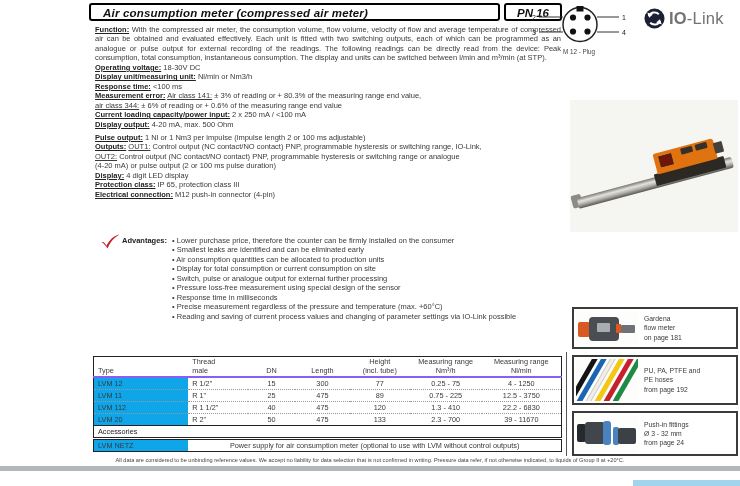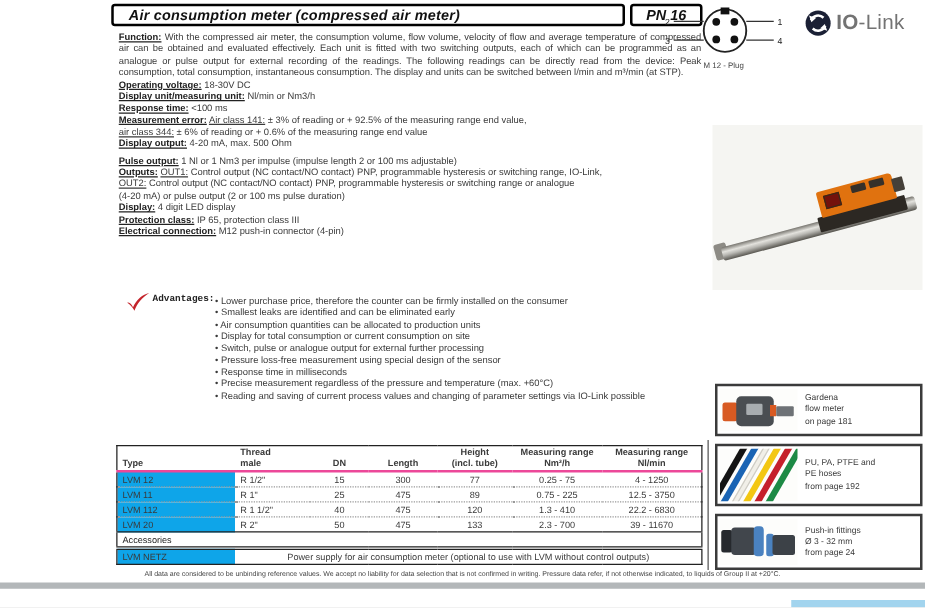--- a/index.html
+++ b/index.html
@@ -29,41 +29,41 @@
   
   .body-text { position:absolute; left:95px; top:25px; width:466px; font-size:7.5px; line-height:9.45px; color:#3a3a3a; }
   .body-text b { color:#222;text-decoration:underline; }
   .func { text-align:justify; }
   .line { }
   .gap { margin-top:4px; }
   .ul { text-decoration:underline; }
   
   .advantages { position:absolute; left:101px; top:235px; width:452px; font-size:7.5px; line-height:9.45px; color:#3a3a3a; }
   .adv-check { position:absolute; left:0; top:-1px; }
-  .adv-label { position:absolute; left:21px; top:1px; font-weight:bold; color:#222;font-family:Liberation Mono, monospace; }
+  .adv-label { position:absolute; left:21px; top:1px; font-weight:bold; color:#222; }
   .adv-list { position:absolute; left:71px; top:1px; width:378px; list-style:none; }
   .adv-list li::before { content:"• "; }
   
   .photo { position:absolute; left:570px; top:100px; width:168px; height:132px; background:#f5f5f2; }
   .tube { position:absolute; left:8px; top:98px; width:160px; height:11px;
     transform:rotate(-15deg); transform-origin:left center; border-radius:2px;
     background:linear-gradient(180deg,#77756f,#e3e2dd 35%,#b9b8b3 60%,#57554f); }
   .tube-cap { position:absolute; left:2px; top:96px; width:10px; height:13px; background:#8d8b85;
     transform:rotate(-15deg); transform-origin:left center; border-radius:2px; }
   .device { position:absolute; left:78px; top:42px; width:82px; height:42px; transform:rotate(-15deg); }
   .dev-body { position:absolute; left:8px; top:3px; width:62px; height:21px; background:#e0720f; border-radius:2px 3px 1px 1px; }
   .dev-face { position:absolute; left:4px; top:23px; width:72px; height:12px; background:#2c2823; border-radius:1px; }
   .dev-screen { position:absolute; left:13px; top:7px; width:13px; height:11px; background:#74120c; border:1.5px solid #3a2a18; }
   .dev-btn1 { position:absolute; left:36px; top:5px; width:12px; height:6px; background:#35302a; border-radius:1px; }
   .dev-btn2 { position:absolute; left:51px; top:5px; width:12px; height:6px; background:#35302a; border-radius:1px; }
   .dev-plug { position:absolute; left:69px; top:8px; width:9px; height:11px; background:#454039; border-radius:1px; }
   
   .spec-table { position:absolute; left:93px; top:356px; width:469px; border-collapse:collapse;
     font-size:7.3px; color:#3a3a3a; border:1.5px solid #222; background:#fff; }
-  .spec-table th { font-weight:bold; vertical-align:bottom; padding:1px 2px; line-height:8.6px; border-bottom:2px solid #ec4899; }
+  .spec-table th { font-weight:normal; vertical-align:bottom; padding:1px 2px; line-height:8.6px; border-bottom:2px solid #8b5cf6; }
   .spec-table td { padding:1px 2px; height:10px; }
   .spec-table .c { text-align:center;margin-top:12px; }
   .spec-table .l { text-align:left; padding-left:4px; }
   .spec-table tbody tr.dotted td { border-bottom:1px dotted #999; }
   .spec-table tbody tr.solid td { border-bottom:1.4px solid #222; }
   .type-cell { background:#0ea5e9; }
   .acc-row td { border-bottom:3px double #222; font-weight:normal; color:#222; }
   
   .vline { position:absolute; left:566px; top:352px; height:104px; border-left:1.2px solid #555; }
   .side-box { position:absolute; left:572px; width:166px; border:2px solid #3b3b3b; background:#fff; display:flex; padding:2px; }
@@ -139,22 +139,23 @@
       <path d="M18.6 17.4 L16.6 11.8 L12.8 15.2 Z" fill="#fff"></path>
     </svg>
     <span class="iolink-text"><span class="io">IO</span><span>-Link</span></span>
   </div>
 
   <div class="body-text">
     <p class="func"><b>Function:</b> <span>With the compressed air meter, the consumption volume, flow volume, velocity of flow and average temperature of compressed air can be obtained and evaluated effectively. Each unit is fitted with two switching outputs, each of which can be programmed as an analogue or pulse output for external recording of the readings. The following readings can be directly read from the device: Peak consumption, total consumption, instantaneous consumption. The display and units can be switched between l/min and m³/min (at STP).</span></p>
     <div class="line"><b>Operating voltage:</b> <span>18-30V DC</span></div>
     <div class="line"><b>Display unit/measuring unit:</b> <span>Nl/min or Nm3/h</span></div>
     <div class="line"><b>Response time:</b> <span>&lt;100 ms</span></div>
-    <div class="line"><b>Measurement error:</b> <span class="ul">Air class 141:</span> <span>± 3% of reading or + 92.5% of the measuring range end value,</span></div>
+    <div class="line"><b>Measurement error:</b> <span class="ul">Air class 141:</span> <span>± 3% of reading or + 80.3% of the measuring range end value,</span></div>
     <div class="line"><span class="ul">air class 344:</span> <span>± 6% of reading or + 0.6% of the measuring range end value</span></div>
+    <div class="line"><b>Current loading capacity/power input:</b> <span>2 x 250 mA / &lt;100 mA</span></div>
     <div class="line"><b>Display output:</b> <span>4-20 mA, max. 500 Ohm</span></div>
     <div class="line gap"><b>Pulse output:</b> <span>1 Nl or 1 Nm3 per impulse (impulse length 2 or 100 ms adjustable)</span></div>
     <div class="line"><b>Outputs:</b> <span class="ul">OUT1:</span> <span>Control output (NC contact/NO contact) PNP, programmable hysteresis or switching range, IO-Link,</span></div>
     <div class="line"><span class="ul">OUT2:</span> <span>Control output (NC contact/NO contact) PNP, programmable hysteresis or switching range or analogue</span></div>
     <div class="line"><span>(4-20 mA) or pulse output (2 or 100 ms pulse duration)</span></div>
     <div class="line"><b>Display:</b> <span>4 digit LED display</span></div>
     <div class="line"><b>Protection class:</b> <span>IP 65, protection class III</span></div>
     <div class="line"><b>Electrical connection:</b> <span>M12 push-in connector (4-pin)</span></div>
   </div>
 

